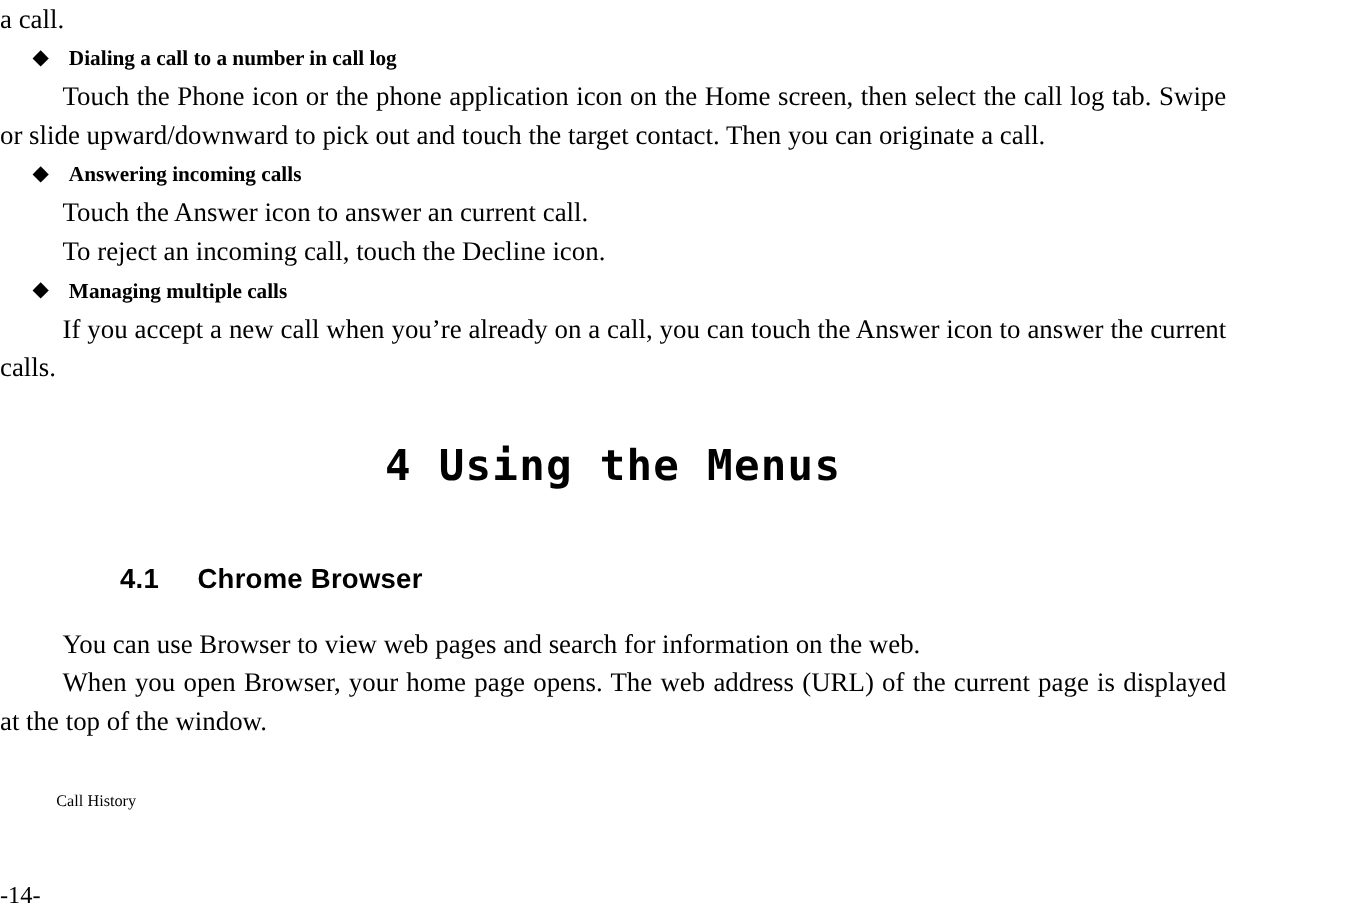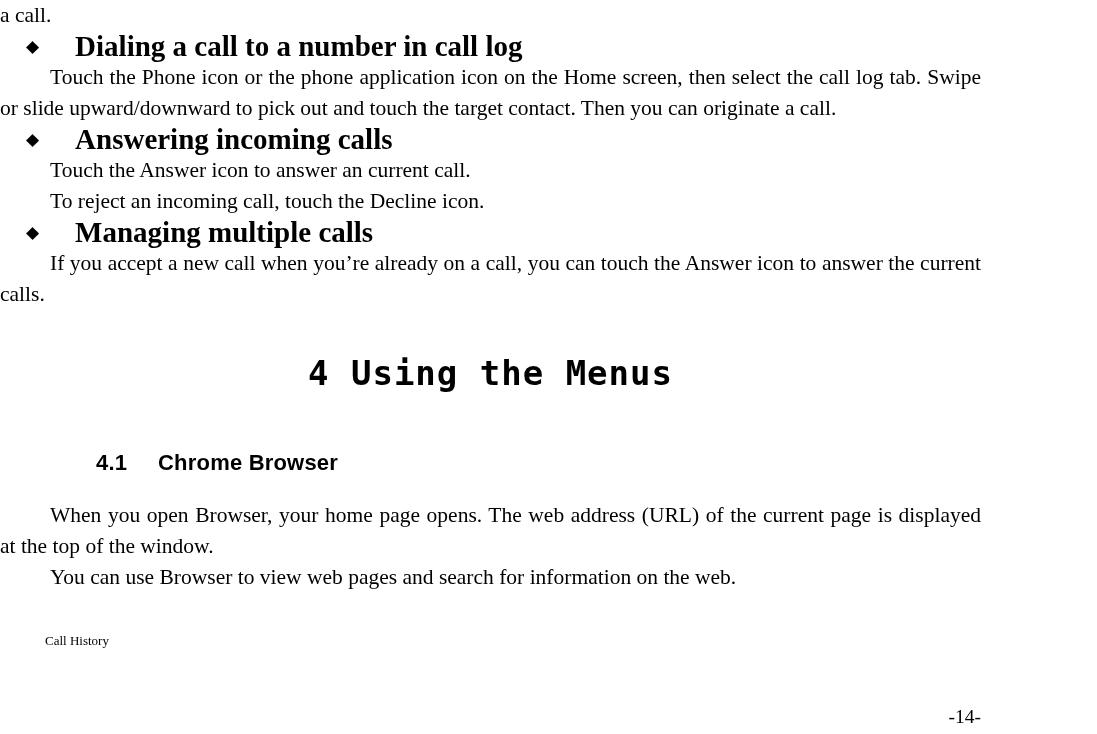--- a/index.html
+++ b/index.html
@@ -46,24 +46,23 @@
     padding-left: 26px;
   }
   .bullet-glyph {
     font-size: 17px;
     line-height: 31px;
     margin-right: 16px;
     font-family: "DejaVu Sans", sans-serif;
   }
   .bullet-text {
     font-weight: bold;
-    font-size: 29px;
+    font-size: 17px;
     line-height: 31px;
     font-family: "Liberation Serif", serif;
-    margin-left: 20px;
   }
   .sub-line {
     margin: 0;
     padding-left: 50px;
     font-size: 21.5px;
     line-height: 31px;
   }
   .chapter-title {
     text-align: center;
     font-family: "DejaVu Sans Mono", monospace;
@@ -100,21 +99,21 @@
     margin: 0;
   }
   .callhistory-wrap {
     margin-top: 34px;
   }
   .footer {
     position: absolute;
     left: 0;
     right: 0;
     bottom: 6px;
-    text-align: right;
+    text-align: left;
     font-family: "Liberation Serif", serif;
     font-size: 19.5px;
   }
 </style>
 </head>
 <body>
 
 <div class="page">
 
   <div class="body-text">
@@ -144,22 +143,22 @@
       <p class="chapter-title">4 Using the Menus</p>
     </div>
 
     <div class="section-wrap">
       <p class="section-title">
         <span class="section-num">4.1</span><span>Chrome Browser</span>
       </p>
     </div>
 
     <div class="after-section">
+      <p class="para indent">You can use Browser to view web pages and search for information on the web.</p>
       <p class="para indent">When you open Browser, your home page opens. The web address (URL) of the current page is displayed at the top of the window.</p>
-      <p class="para indent">You can use Browser to view web pages and search for information on the web.</p>
     </div>
 
     <div class="callhistory-wrap">
       <p class="callhistory">Call History</p>
     </div>
 
   </div>
 
   <div class="footer">-14-</div>
 

